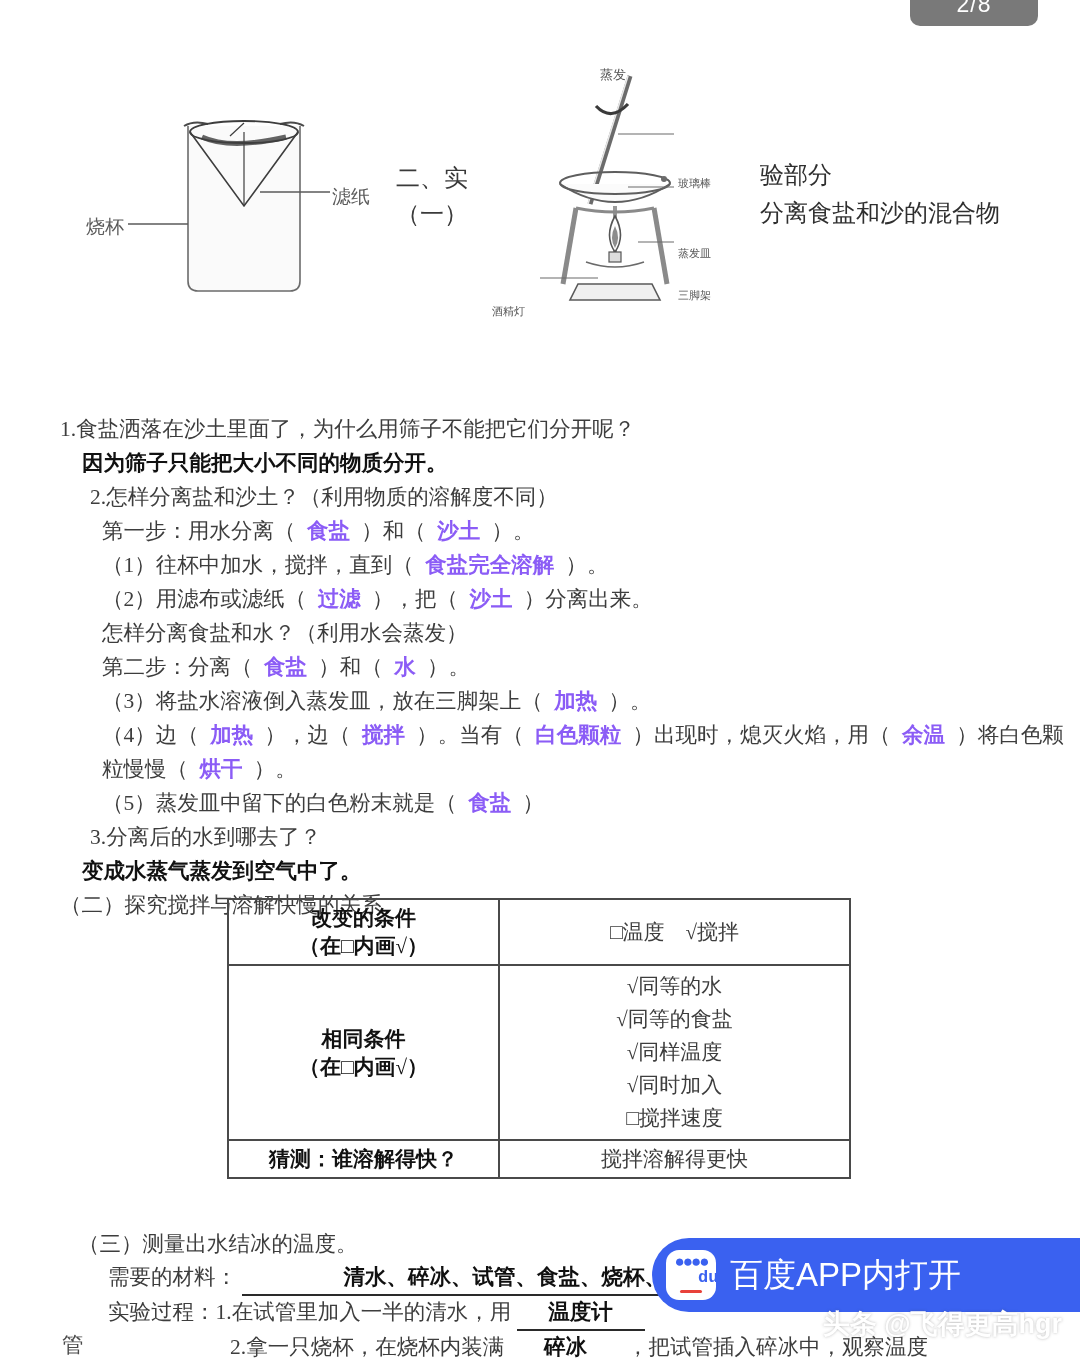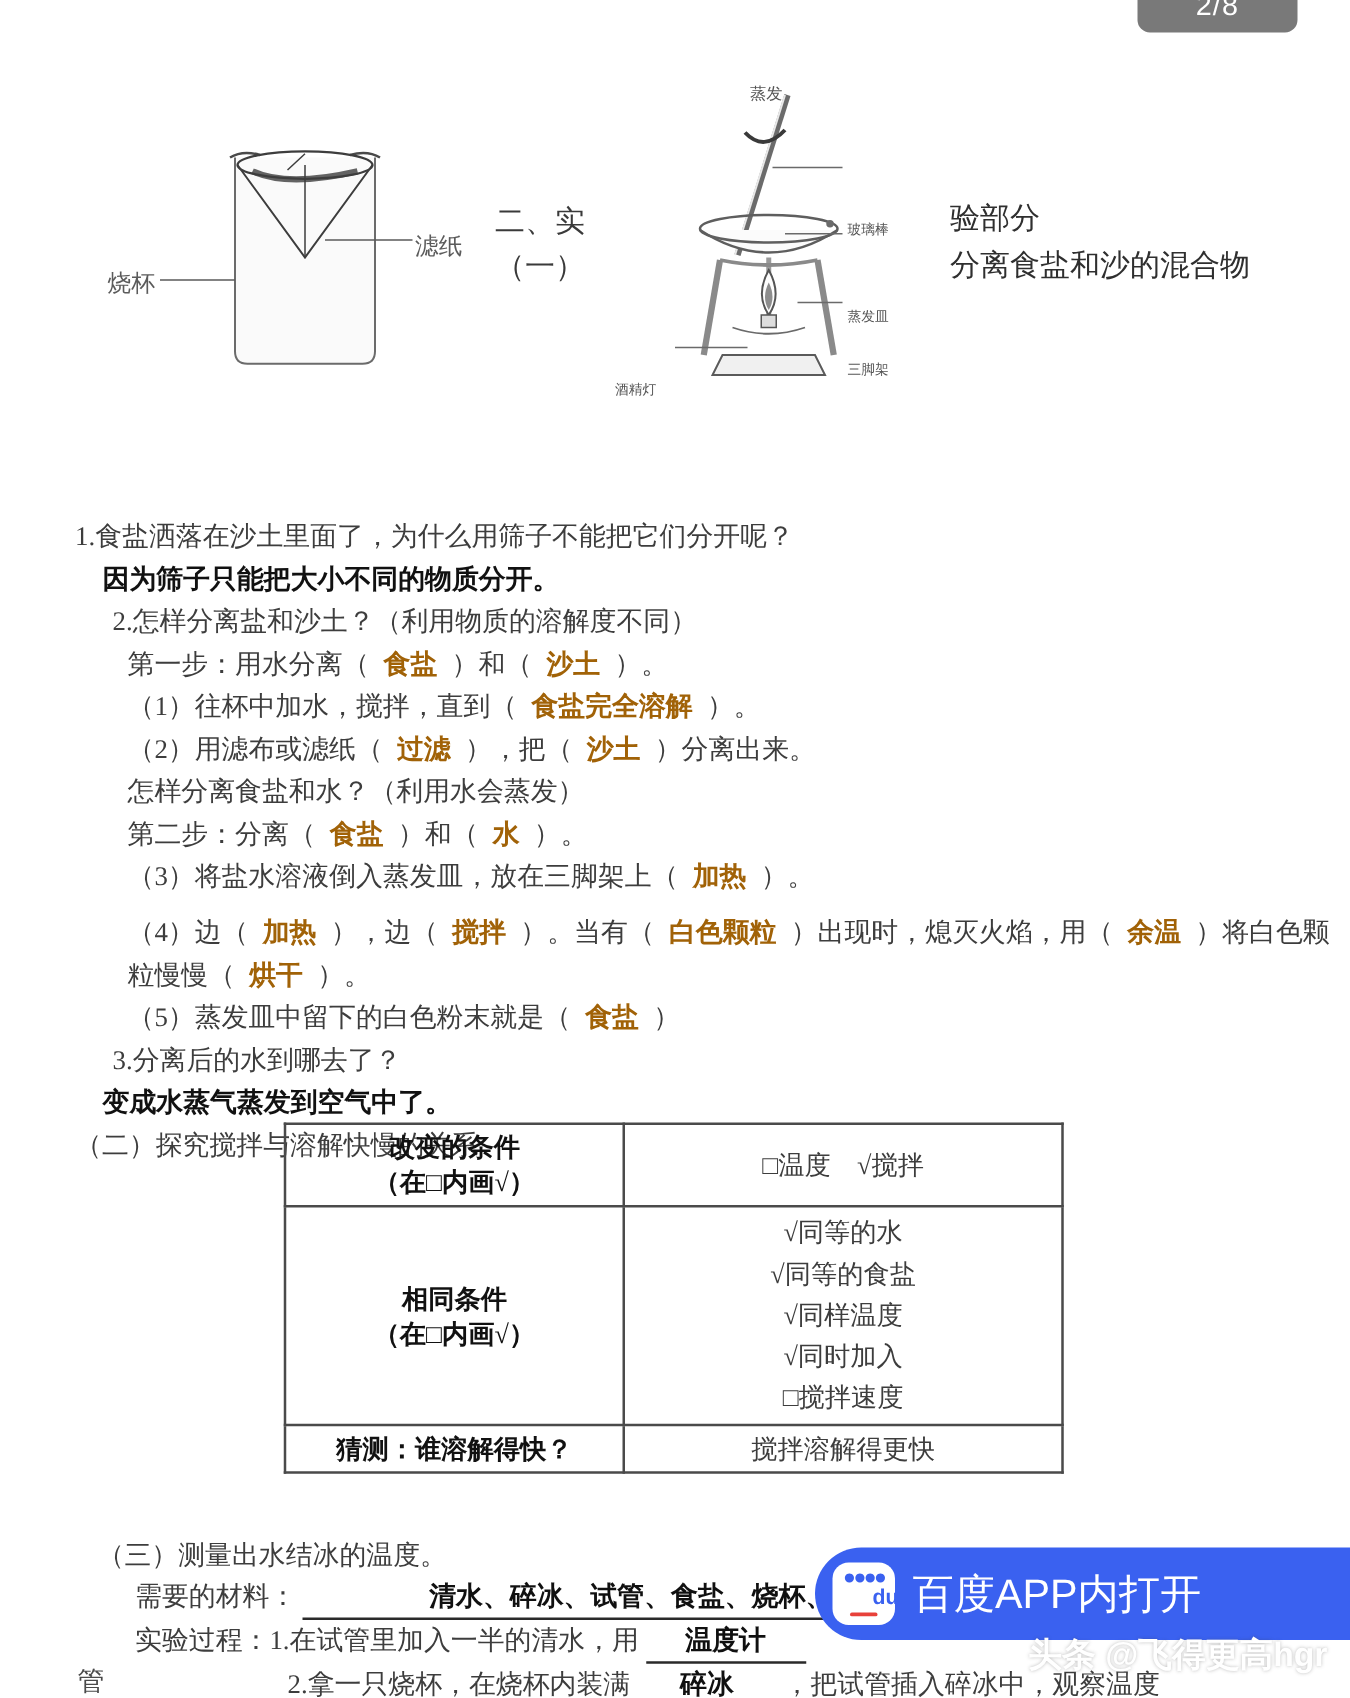--- a/index.html
+++ b/index.html
@@ -87,32 +87,32 @@
   #body-text {
     position: absolute;
     left: 60px;
     top: 412px;
     width: 1010px;
     font-size: 21.5px;
     line-height: 34px;
     color: #3d3d3d;
   }
   #body-text .ln { white-space: nowrap; }
-  #body-text .wrapln { white-space: normal; margin-top: 11px; }
+  #body-text .wrapln { white-space: normal; }
   .ind1 { padding-left: 22px; }
   .ind2 { padding-left: 42px; }
   .ind3 { padding-left: 30px; }
   .bold {
     font-weight: bold;
     color: #111111;
     font-family: "Liberation Serif", serif;
   }
   .blank-bold {
     font-weight: bold;
-    color: #a16207;
+    color: #8b5cf6;
     padding: 0 6px;
   }
 
   
   #cmp-table {
     position: absolute;
     left: 227px;
     top: 898px;
     width: 624px;
     border-collapse: collapse;
@@ -195,21 +195,21 @@
     font-size: 17px;
     color: #3a61f0;
     line-height: 17px;
     letter-spacing: -2px;
   }
   #baidu-logo .du {
     position: absolute;
     left: 0; right: 0;
     top: 18px;
     text-align: center;
-    font-family: Liberation Sans, sans-serif;
+    font-family: Liberation Mono, monospace;
     font-size: 17px;
     font-weight: bold;
     color: #3a61f0;
     margin-left: 32px;
   }
   #baidu-logo .bar {
     position: absolute;
     left: 14px;
     bottom: 7px;
     width: 22px;

